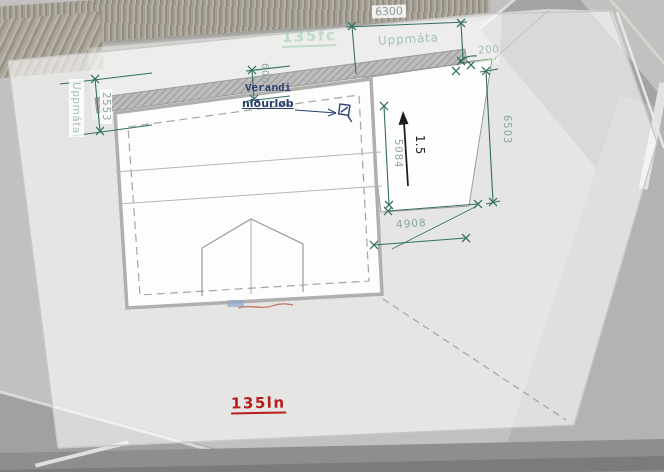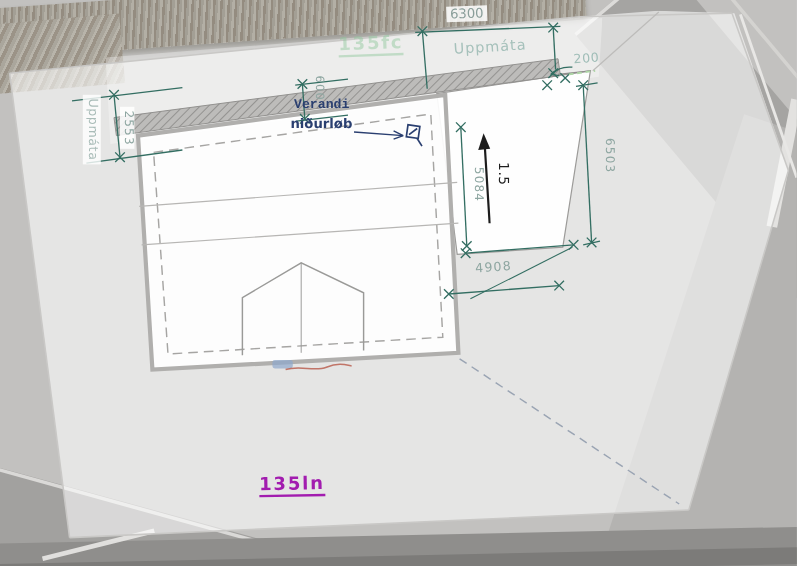--- a/index.html
+++ b/index.html
@@ -59,24 +59,24 @@
   .lbl-600{left:270px;top:63px;font-size:9.5px;}
   .lbl-200{left:478px;top:44px;font-size:10.5px;color:#9fbdb7;transform:rotate(-4deg);
     letter-spacing:.5px;}
   .lbl-5084{left:403px;top:139px;}
   .lbl-6503{left:512px;top:115px;}
   .lbl-4908{left:396px;top:218px;font-size:10.5px;transform:rotate(-4deg);}
   .lbl-slope{left:425px;top:135px;font-size:11.5px;color:#1e1e1e;letter-spacing:.5px;}
   .parcel{font-size:15px;font-weight:bold;letter-spacing:1.5px;
     border-bottom:2px solid currentColor;padding-bottom:1px;}
   .lbl-135fc{left:282px;top:29px;color:#8cc79a;opacity:.45;transform:rotate(-2deg);}
-  .lbl-135ln{left:216px;top:396px;color:#a21caf;transform:rotate(-1deg);}
+  .lbl-135ln{left:231px;top:396px;color:#b91c1c;transform:rotate(-1deg);}
   .annot{color:#2a3f70;font-size:11px;font-weight:600;}
   .lbl-verandi1{left:245px;top:83px;font-family:Liberation Mono, monospace;}
-  .lbl-verandi2{left:242px;top:98px;}
+  .lbl-verandi2{left:242px;top:98px;text-decoration:underline;}
 </style>
 </head>
 <body>
 
 <div id="stage">
 
   <div class="photo-base"></div>
   <div class="gravel-top"></div>
   <div class="gravel-left"></div>
   <div class="road-tr"></div>

